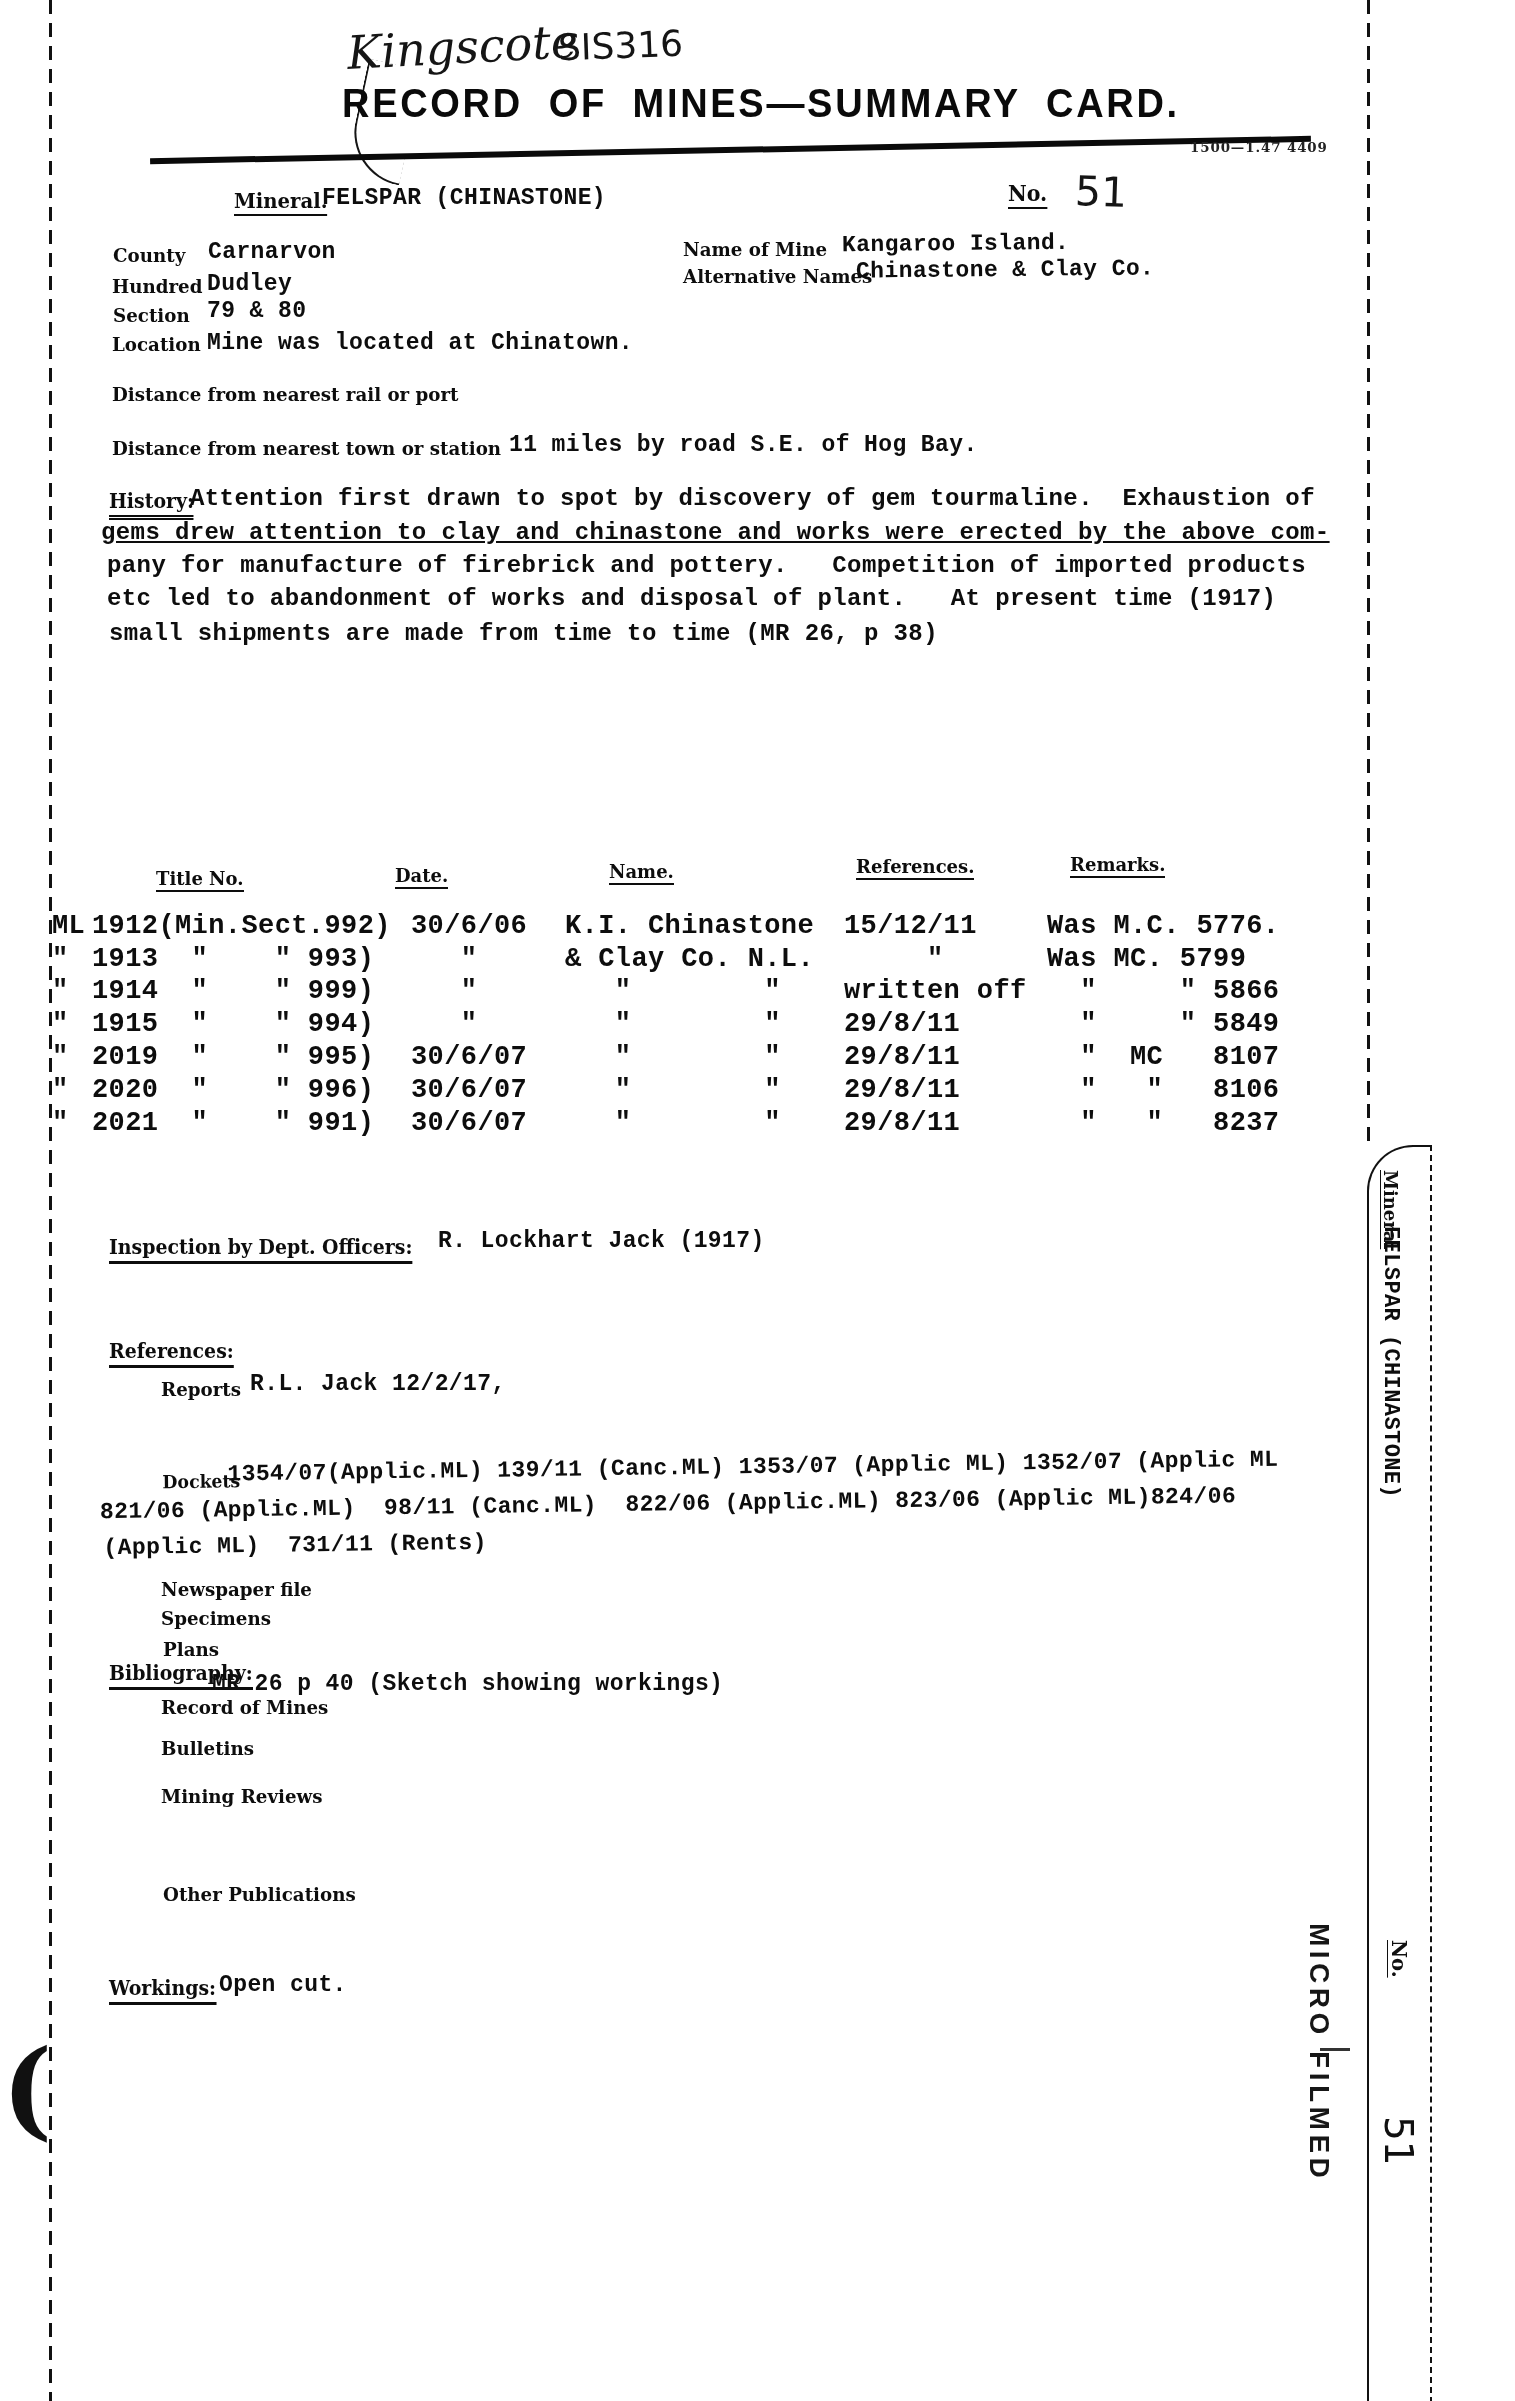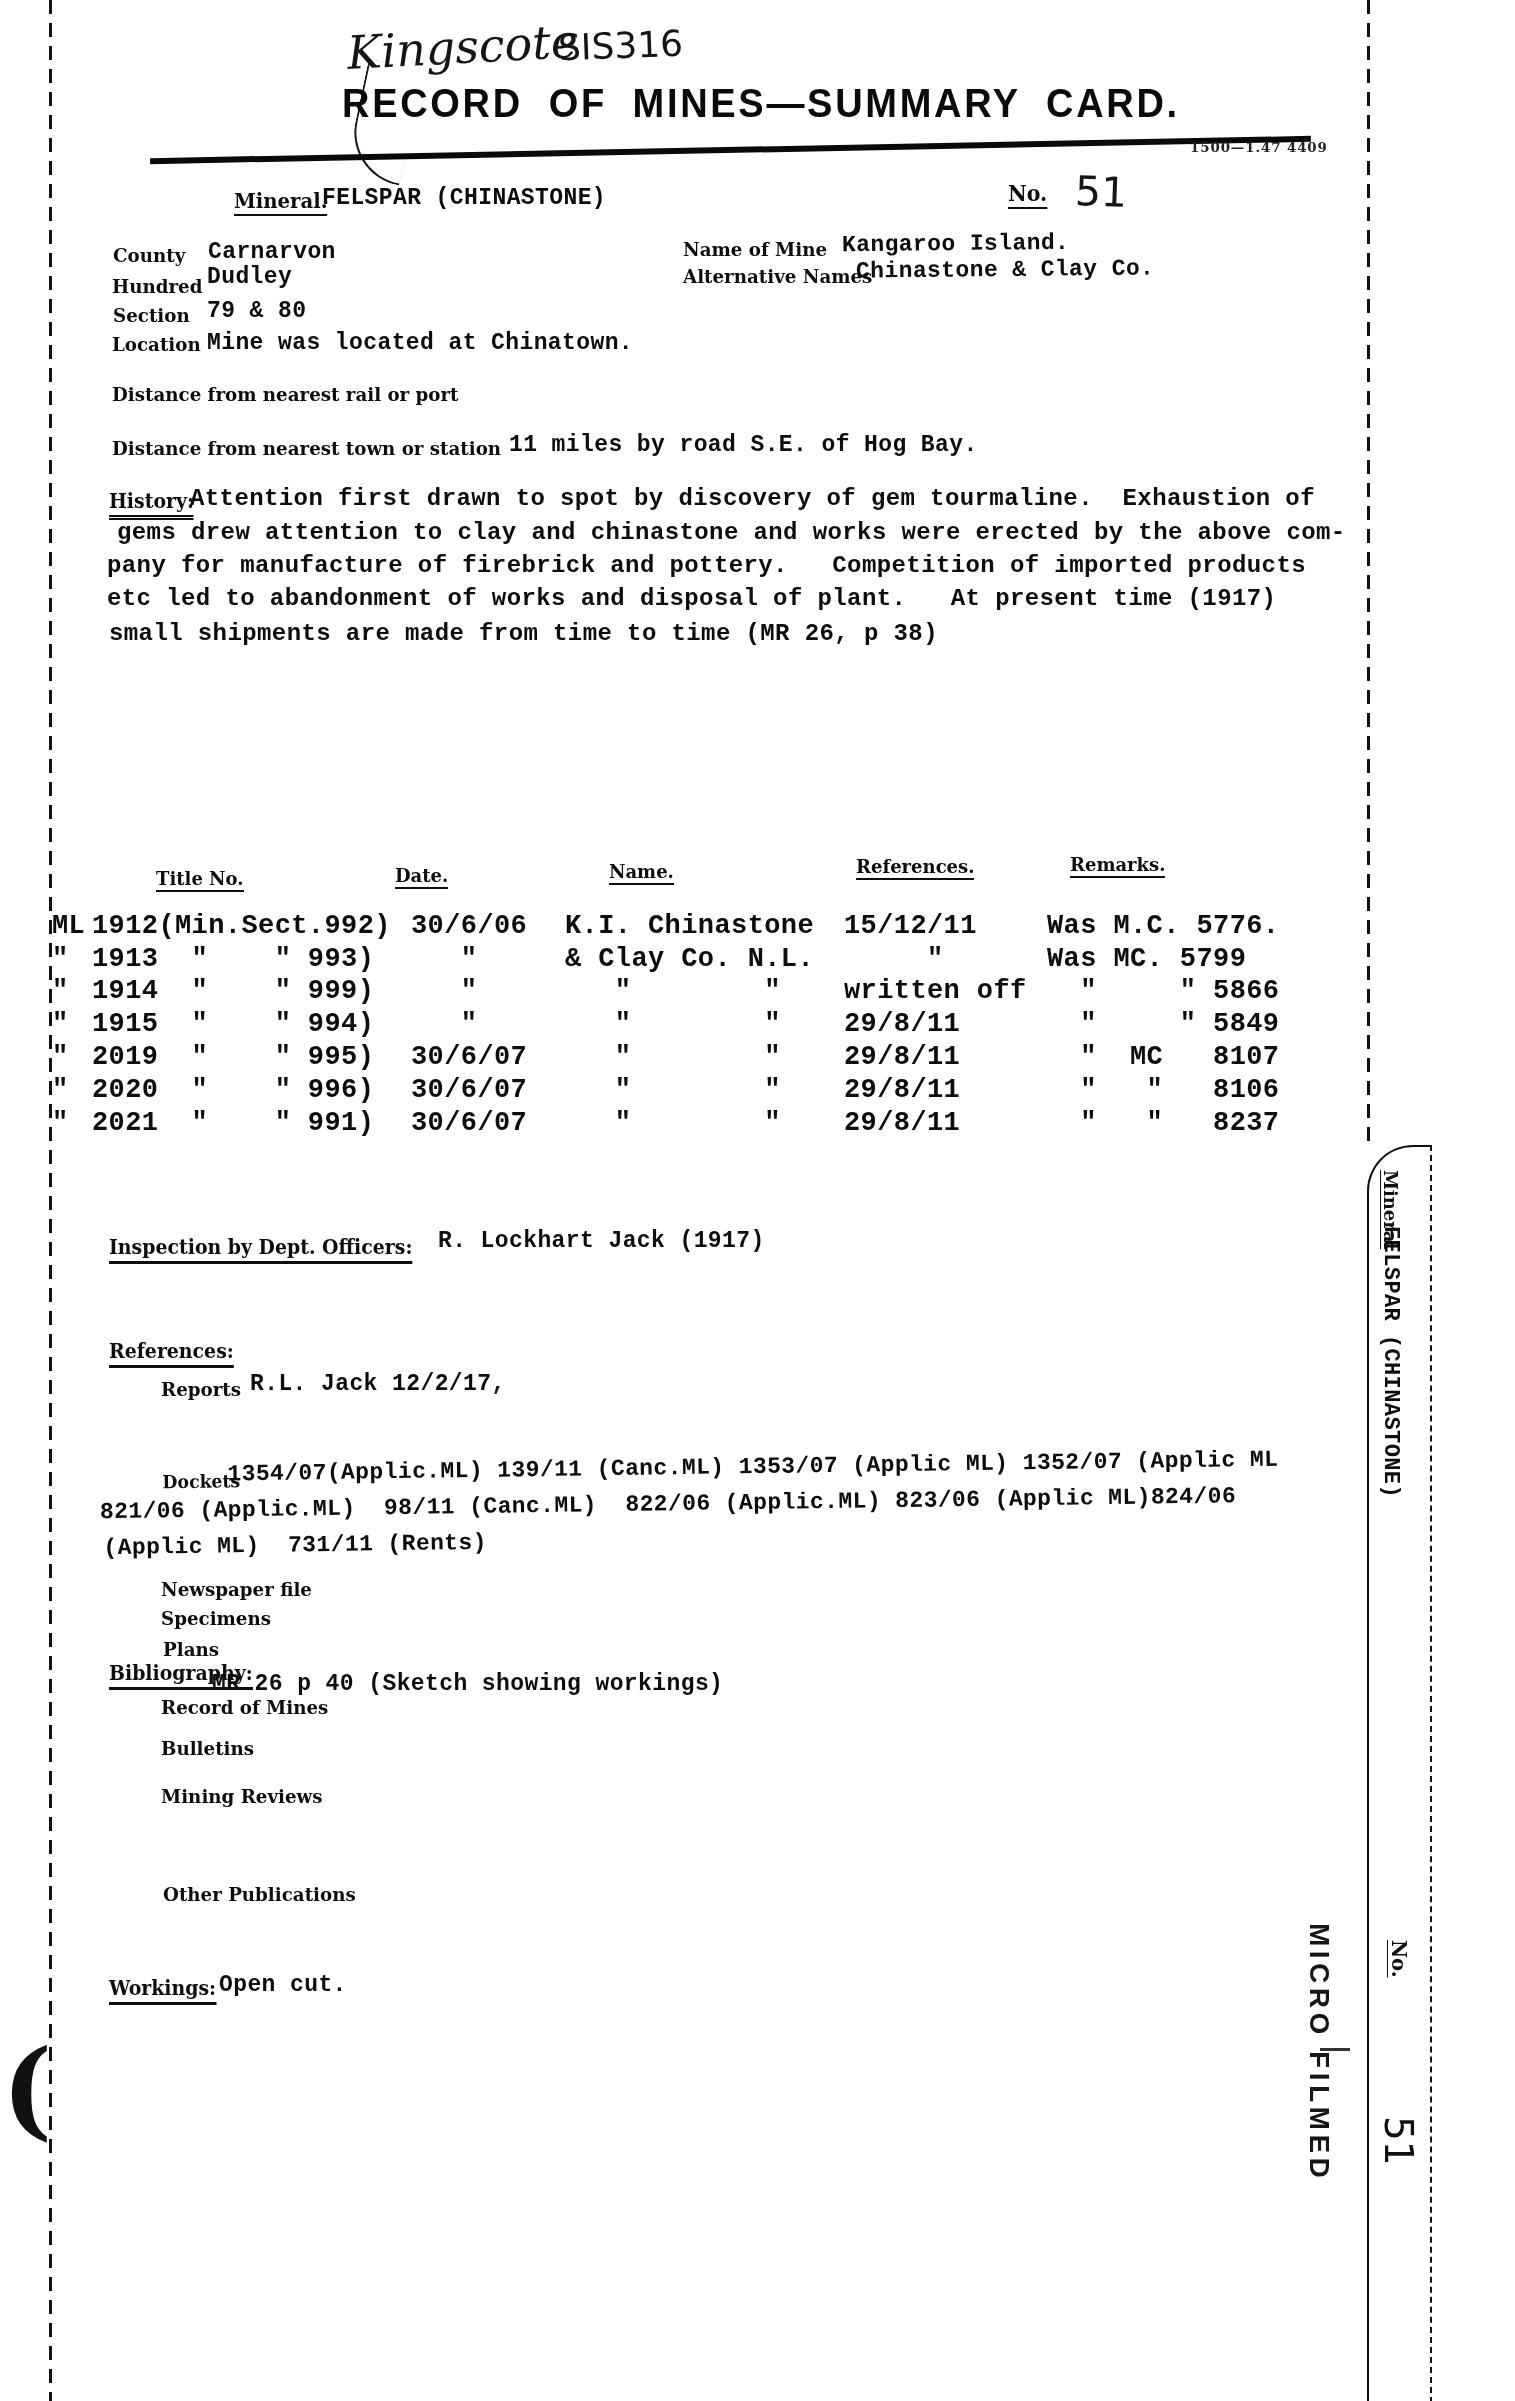--- a/index.html
+++ b/index.html
@@ -36,31 +36,31 @@
   #hw-loop{left:356px;top:63px;width:54px;height:116px;border-left:2.7px solid #151515;
     border-bottom:2.7px solid #151515;border-radius:0 0 0 54px;transform:rotate(12deg);}
   
   #mineral-label{left:234px;top:189px;font-size:20.5px;}
   #mineral-value{left:322px;top:185px;}
   #no-label{left:1008px;top:181px;font-size:21.4px;}
   #no-value{left:1075px;top:168px;font-size:41px;font-style:normal;
     font-family:"DejaVu Sans",sans-serif;transform:rotate(2deg);}
   
   #county-label{left:113px;top:244px;}  #county-value{left:208px;top:239px;}
-  #hundred-label{left:112px;top:275px;} #hundred-value{left:207px;top:264px;}
+  #hundred-label{left:112px;top:275px;} #hundred-value{left:207px;top:271px;}
   #section-label{left:113px;top:304px;} #section-value{left:207px;top:298px;}
   #location-label{left:112px;top:333px;}#location-value{left:207px;top:330px;}
   #nameofmine-label{left:683px;top:238px;} #nameofmine-value{left:842px;top:231px;transform:rotate(-0.6deg);}
   #altnames-label{left:683px;top:265px;}   #altnames-value{left:856px;top:257px;transform:rotate(-0.6deg);}
   #rail-label{left:112px;top:383px;}
   #town-label{left:112px;top:437px;} #town-value{left:509px;top:432px;}
   
   #history-label{left:109px;top:490px;font-size:19.7px;}
   .hline{font-size:24px;}
-  #hist-0{left:190px;top:485px;} #hist-1{left:117px;top:519px;}
+  #hist-0{left:190px;top:485px;} #hist-1{left:101px;top:519px;text-decoration:underline;}
   #hist-2{left:107px;top:552px;} #hist-3{left:107px;top:585px;}
   #hist-4{left:109px;top:620px;}
   
   .thead{font-family:"DejaVu Serif", serif;font-size:18px;font-weight:700;color:#0d0d0d;}
   #th-title{left:156px;top:868px;} #th-date{left:395px;top:865px;}
   #th-name{left:609px;top:861px;}  #th-cancelled{left:856px;top:856px;}
   #th-remarks{left:1070px;top:854px;}
   .trow{left:0;height:30px;width:1515px;display:block;}
   .cell{position:absolute;top:0;}
   .c-ml{left:52px;} .c-title{left:92px;} .c-date{left:411px;}

